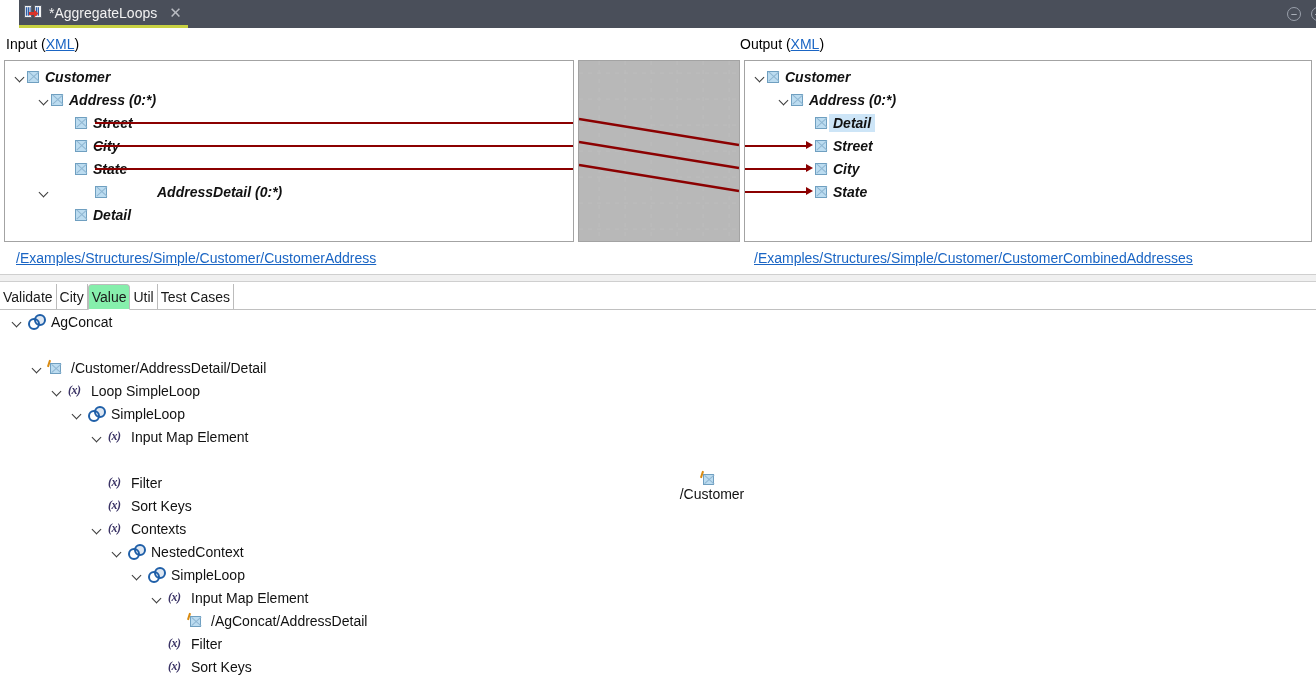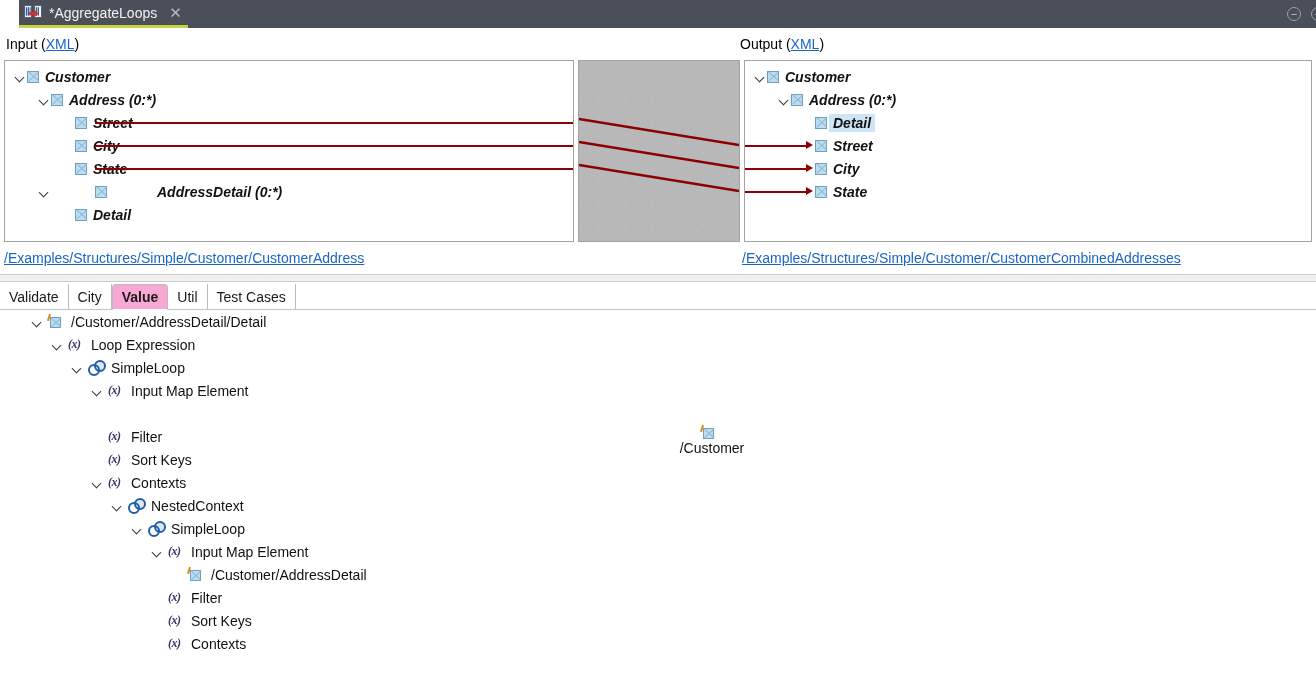--- a/index.html
+++ b/index.html
@@ -67,21 +67,21 @@
                     repeating-linear-gradient(to bottom, #b8b8b8 0 4px, transparent 4px 9px);
                   background-size: 1px 100%, 100% 1px;
                   background-repeat: repeat-x, repeat-y;
                   background-position: 0 0, 0 0; }
   #mid-grid { position:absolute; left:0; top:0; width:100%; height:100%; }
   #output-panel { left: 744px; top: 32px; width: 568px; height: 182px; }
 
   .path-link {
     position: absolute; top: 222px; font-size: 14px;
     color: #1a65c4; text-decoration: underline; white-space: nowrap;
-    font-family: "Liberation Sans", sans-serif; cursor: pointer;
+    font-family: "Liberation Sans", sans-serif; cursor: pointer; margin-left: 12px;
   }
 
   
   .trow {
     position: relative; height: 23px; display: flex; align-items: center;
     white-space: nowrap;
   }
   .twist {
     width: 14px; height: 23px; flex: none; position: relative;
     cursor: pointer;
@@ -120,30 +120,30 @@
   #sash {
     position: absolute; left: 0; top: 274px; width: 1316px; height: 8px;
     background: #f0f0f0; border-top: 1px solid #cfcfcf; border-bottom: 1px solid #cfcfcf;
   }
   #tabstrip {
     position: absolute; left: 0; top: 284px; width: 1316px; height: 26px;
     border-bottom: 1px solid #c0c0c0;
     display: flex; align-items: flex-end;
   }
   .vtab {
-    height: 25px; padding: 0 9px;
+    height: 25px; padding: 0 3px;
     display: flex; align-items: center;
     font-size: 14px; color: #1a1a1a; cursor: pointer;
     border-right: 1px solid #bcbcbc;
     font-family: "Liberation Sans", sans-serif;
   }
   .vtab.active {
-    font-weight: bold;
+    font-weight: normal;
     border: 1px solid #bcbcbc; border-bottom: 1px solid #ffffff;
-    border-radius: 4px 4px 0 0; background: #f9a8d4;
+    border-radius: 4px 4px 0 0; background: #86efac;
     margin-bottom: -1px; height: 26px;
   }
 
   
   #exprtree {
     position: absolute; left: 0; top: 310px; width: 1316px; height: 370px;
     background: #ffffff; overflow: hidden;
   }
   .erow { height: 23px; display: flex; align-items: center; white-space: nowrap; }
   .etw { width: 20px; height: 23px; flex: none; position: relative; cursor: pointer; }
@@ -341,32 +341,37 @@
 
 <div id="tabstrip">
     <div class="vtab">Validate</div>
     <div class="vtab">City</div>
     <div class="vtab active">Value</div>
     <div class="vtab">Util</div>
     <div class="vtab">Test Cases</div>
   </div>
 
 <div id="exprtree">
-    <div class="erow" style="padding-left: 28px;">
+    <div class="erow" style="padding-left: 8px;">
+      <span class="etw open"></span>
+      <span class="ic ic-chain"></span>
+      <span class="elabel">AgConcat</span>
+    </div>
+    <div class="erow" style="padding-left: 28px; margin-top: 23px;">
       <span class="etw open"></span>
       <span class="ic ic-map">
         <span class="tick"></span>
         <span class="sq"></span>
       </span>
       <span class="elabel">/Customer/AddressDetail/Detail</span>
     </div>
     <div class="erow" style="padding-left: 48px;">
       <span class="etw open"></span>
       <span class="ic ic-fx">(x)</span>
-      <span class="elabel">Loop Expression</span>
+      <span class="elabel">Loop SimpleLoop</span>
     </div>
     <div class="erow" style="padding-left: 68px;">
       <span class="etw open"></span>
       <span class="ic ic-chain"></span>
       <span class="elabel">SimpleLoop</span>
     </div>
     <div class="erow" style="padding-left: 88px;">
       <span class="etw open"></span>
       <span class="ic ic-fx">(x)</span>
       <span class="elabel">Input Map Element</span>
@@ -408,21 +413,21 @@
       <span class="etw open"></span>
       <span class="ic ic-fx">(x)</span>
       <span class="elabel">Input Map Element</span>
     </div>
     <div class="erow" style="padding-left: 168px;">
       <span class="etw"></span>
       <span class="ic ic-map">
         <span class="tick"></span>
         <span class="sq"></span>
       </span>
-      <span class="elabel">/Customer/AddressDetail</span>
+      <span class="elabel">/AgConcat/AddressDetail</span>
     </div>
     <div class="erow" style="padding-left: 148px;">
       <span class="etw"></span>
       <span class="ic ic-fx">(x)</span>
       <span class="elabel">Filter</span>
     </div>
     <div class="erow" style="padding-left: 148px;">
       <span class="etw"></span>
       <span class="ic ic-fx">(x)</span>
       <span class="elabel">Sort Keys</span>

